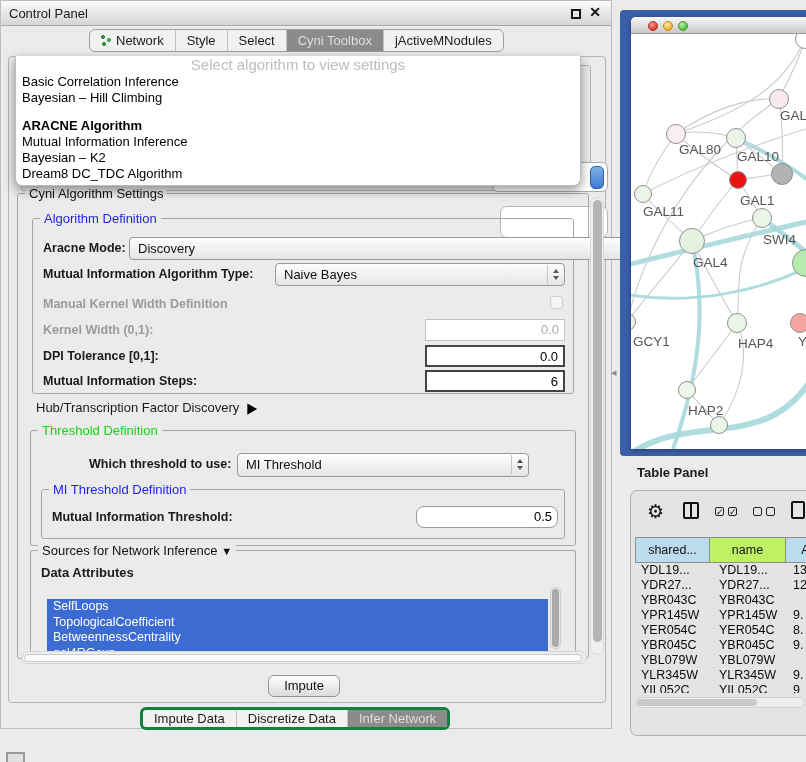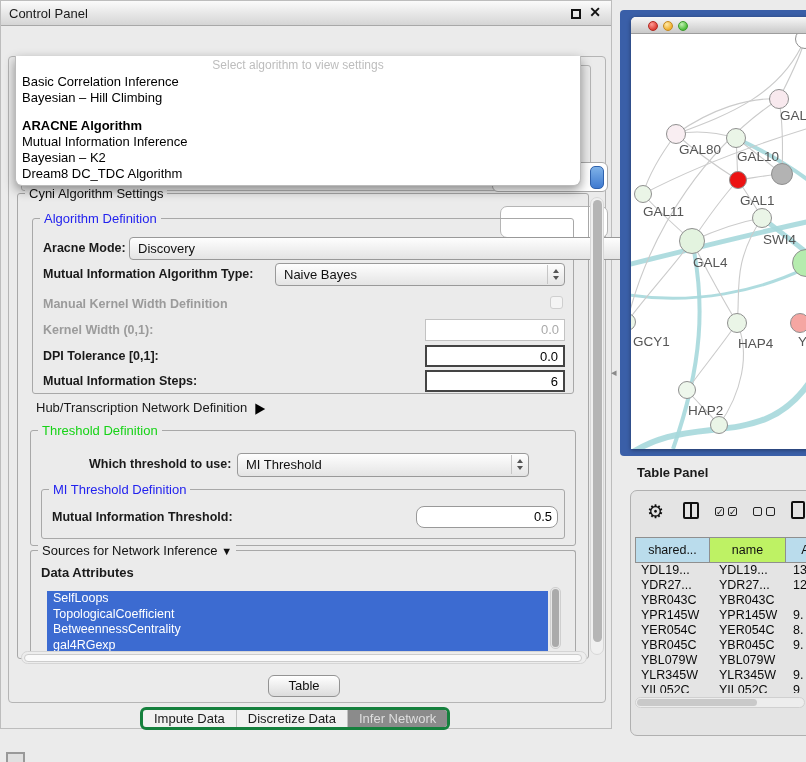--- a/index.html
+++ b/index.html
@@ -34,21 +34,21 @@
 
   
   #bg-group{left:20px;top:64px;width:570px;height:126px;border:1px solid #b5b5b5;border-radius:3px;}
   #bg-combo1{left:470px;top:96px;width:116px;height:30px;background:#fff;border:1px solid #aaa;border-radius:6px;}
   #bg-combo1-spin{right:3px;top:3px;width:14px;height:23px;background:linear-gradient(#7fb2e8,#3f7ad0);border-radius:5px;border:1px solid #2f62ad;}
   #bg-combo2{left:478px;top:140px;width:108px;height:32px;background:#fff;border:1px solid #b5b5b5;border-radius:7px;}
   #bg-combo-text{left:40px;top:160px;font-size:13px;color:#a9a9a9;}
 
   
   #algo-popup{left:14px;top:55px;width:566px;z-index:40;background:#fff;border:1px solid #bbb;border-top:none;border-radius:0 0 7px 7px;box-shadow:0 4px 11px rgba(0,0,0,.42);padding-bottom:3px;}
-  #popup-placeholder{text-align:center;color:#bdbdbd;font-size:12px;height:18px;line-height:18px;}
+  #popup-placeholder{text-align:center;color:#bdbdbd;font-size:15px;height:18px;line-height:18px;}
   .popup-item{font-size:13px;line-height:16px;padding-left:6px;color:#000;white-space:nowrap;}
   .popup-item.selected{font-weight:bold;margin-top:12px;}
 
   
   .group{position:absolute;border:1px solid #a8a8a8;border-radius:3px;}
   .legend{position:absolute;top:-8px;left:7px;background:#ebebeb;padding:0 4px;font-size:13px;white-space:nowrap;}
   .legend.blue{color:var(--lbl-blue);}
   .legend.green{color:var(--lbl-green);}
 
   #cyni-group{left:16px;top:192px;width:572px;height:466px;}
@@ -64,21 +64,21 @@
   .tfield{position:absolute;top:0;height:22px;background:#fff;font-size:13px;line-height:20px;text-align:right;padding-right:5px;}
   .tfield.active{border:2px solid #444;color:#000;}
   .tfield.disabled{border:1px solid #c3c3c3;color:#aaa;}
   .tfield.normal{border:1px solid #999;color:#000;}
   .checkbox{position:absolute;width:13px;height:13px;border:1px solid #cfcfcf;border-radius:3px;background:#f4f4f4;}
 
   #hub-row{left:34px;top:398px;font-size:13px;color:#1a1a1a;}
   #hub-row .arrow{display:inline-block;margin-left:8px;color:#000;font-size:13px;transform:scaleY(1.15);}
 
   
-  #attr-list{position:absolute;left:16px;top:40px;width:501px;height:62px;overflow:hidden;background:#fff;}
+  #attr-list{position:absolute;left:16px;top:48px;width:501px;height:62px;overflow:hidden;background:#fff;}
   .attr-item{height:15.5px;line-height:15.5px;background:var(--sel-blue);color:#fff;font-size:12.5px;padding-left:6px;white-space:nowrap;}
   #attr-scroll{position:absolute;left:519px;top:36px;width:11px;height:62px;background:#e7e7e7;border:1px solid #cfcfcf;border-radius:5px;}
   #attr-scroll i{position:absolute;left:1px;top:1px;width:7px;height:58px;background:#aaa;border-radius:4px;}
 
   
   #v-scroll{left:589px;top:196px;width:14px;height:458px;background:#f0f0f0;border:1px solid #d8d8d8;border-radius:7px;}
   #v-scroll i{position:absolute;left:1.5px;top:2px;width:9px;height:442px;background:#b5b5b5;border-radius:5px;}
   #h-scroll{left:20px;top:650px;width:566px;height:13px;background:#ededed;border:1px solid #d5d5d5;border-radius:7px;}
   #h-scroll i{position:absolute;left:2px;top:1.5px;width:558px;height:8px;background:#fafafa;border:1px solid #ccc;border-radius:5px;}
 
@@ -127,20 +127,31 @@
 </head>
 <body>
 
 <div id="control-panel" class="abs">
   <div id="cp-titlebar" class="abs">
     <span id="cp-title" class="abs">Control Panel</span>
     <span id="cp-restore" class="abs"></span>
     <span id="cp-close" class="abs">✕</span>
   </div>
 
+  <div id="cp-tabs" class="abs">
+      <div class="tab"><span class="net-ic">
+          <i></i>
+          <i></i>
+          <i></i>
+        </span>Network</div>
+      <div class="tab">Style</div>
+      <div class="tab">Select</div>
+      <div class="tab selected">Cyni Toolbox</div>
+      <div class="tab">jActiveMNodules</div>
+    </div>
   <div id="cp-content" class="abs"></div>
 
   <div id="bg-group" class="abs">
     <div id="bg-combo1" class="abs">
         <i id="bg-combo1-spin" class="abs"></i>
       </div>
     <div id="bg-combo2" class="abs"></div>
   </div>
   <span id="bg-combo-text" class="abs">gal-filtered.sif default node</span>
 
@@ -179,21 +190,21 @@
         <span class="flabel">DPI Tolerance [0,1]:</span>
         <div class="tfield active" style="right:8px;width:140px;">0.0</div>
       </div>
       <div class="frow" style="top:151px;">
         <span class="flabel">Mutual Information Steps:</span>
         <div class="tfield active" style="right:8px;width:140px;">6</div>
       </div>
     </div>
 
     <div id="hub-row" class="abs" style="left:18px;top:206px;">
-      <span>Hub/Transcription Network Definition</span><span class="arrow">▶</span>
+      <span>Hub/Transcription Factor Discovery</span><span class="arrow">▶</span>
     </div>
 
     <div class="group" style="left:12px;top:236px;width:546px;height:116px;">
       <span class="legend green">Threshold Definition</span>
       <div class="frow" style="top:22px;">
         <span class="flabel" style="left:58px;">Which threshold to use:</span>
         <div class="combo" style="left:206px;width:292px;height:24px;"><span>MI Threshold</span><i class="spin"></i></div>
       </div>
       <div class="group" style="left:10px;top:58px;width:524px;height:50px;">
         <span class="legend blue" style="background:#ebebeb;">MI Threshold Definition</span>
@@ -219,21 +230,21 @@
     </div>
   </div>
 
   <div id="v-scroll" class="abs">
       <i></i>
     </div>
   <div id="h-scroll" class="abs">
       <i></i>
     </div>
 
-  <div id="apply-btn" class="abs">Table</div>
+  <div id="apply-btn" class="abs">Impute</div>
   <div id="bottom-tabs" class="abs">
       <div class="tab">Impute Data</div>
       <div class="tab">Discretize Data</div>
       <div class="tab selected">Infer Network</div>
     </div>
 </div>
 
 <span id="collapse-arrow" class="abs">◂</span>
 
 <div id="net-frame" class="abs">

